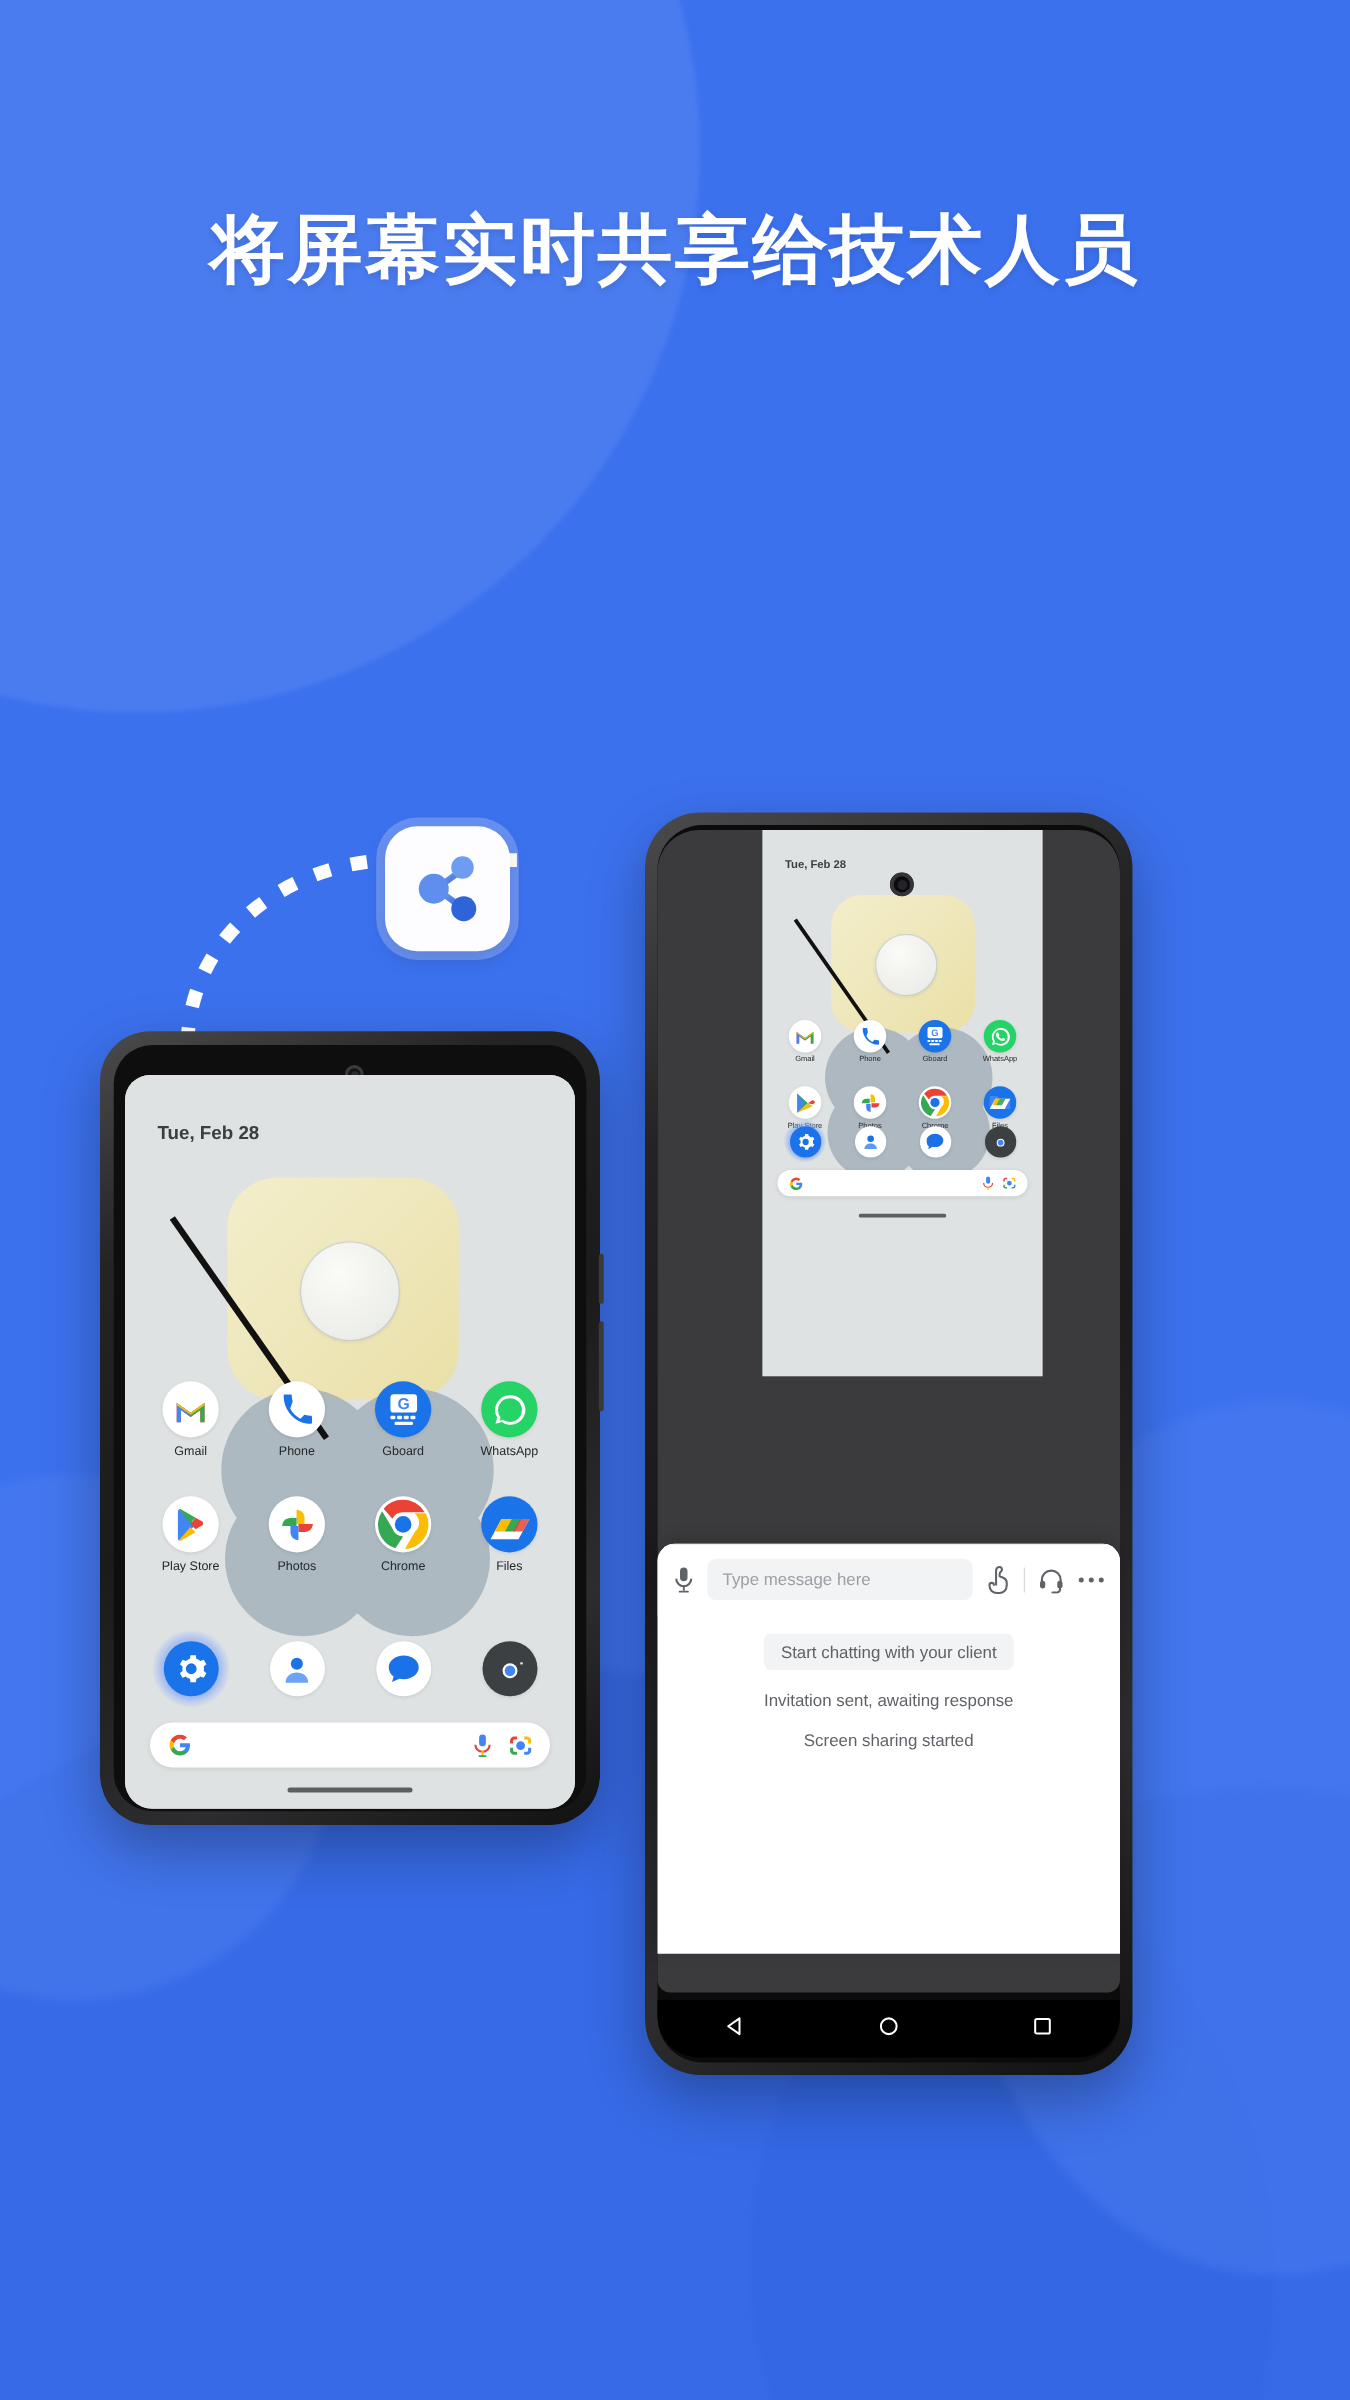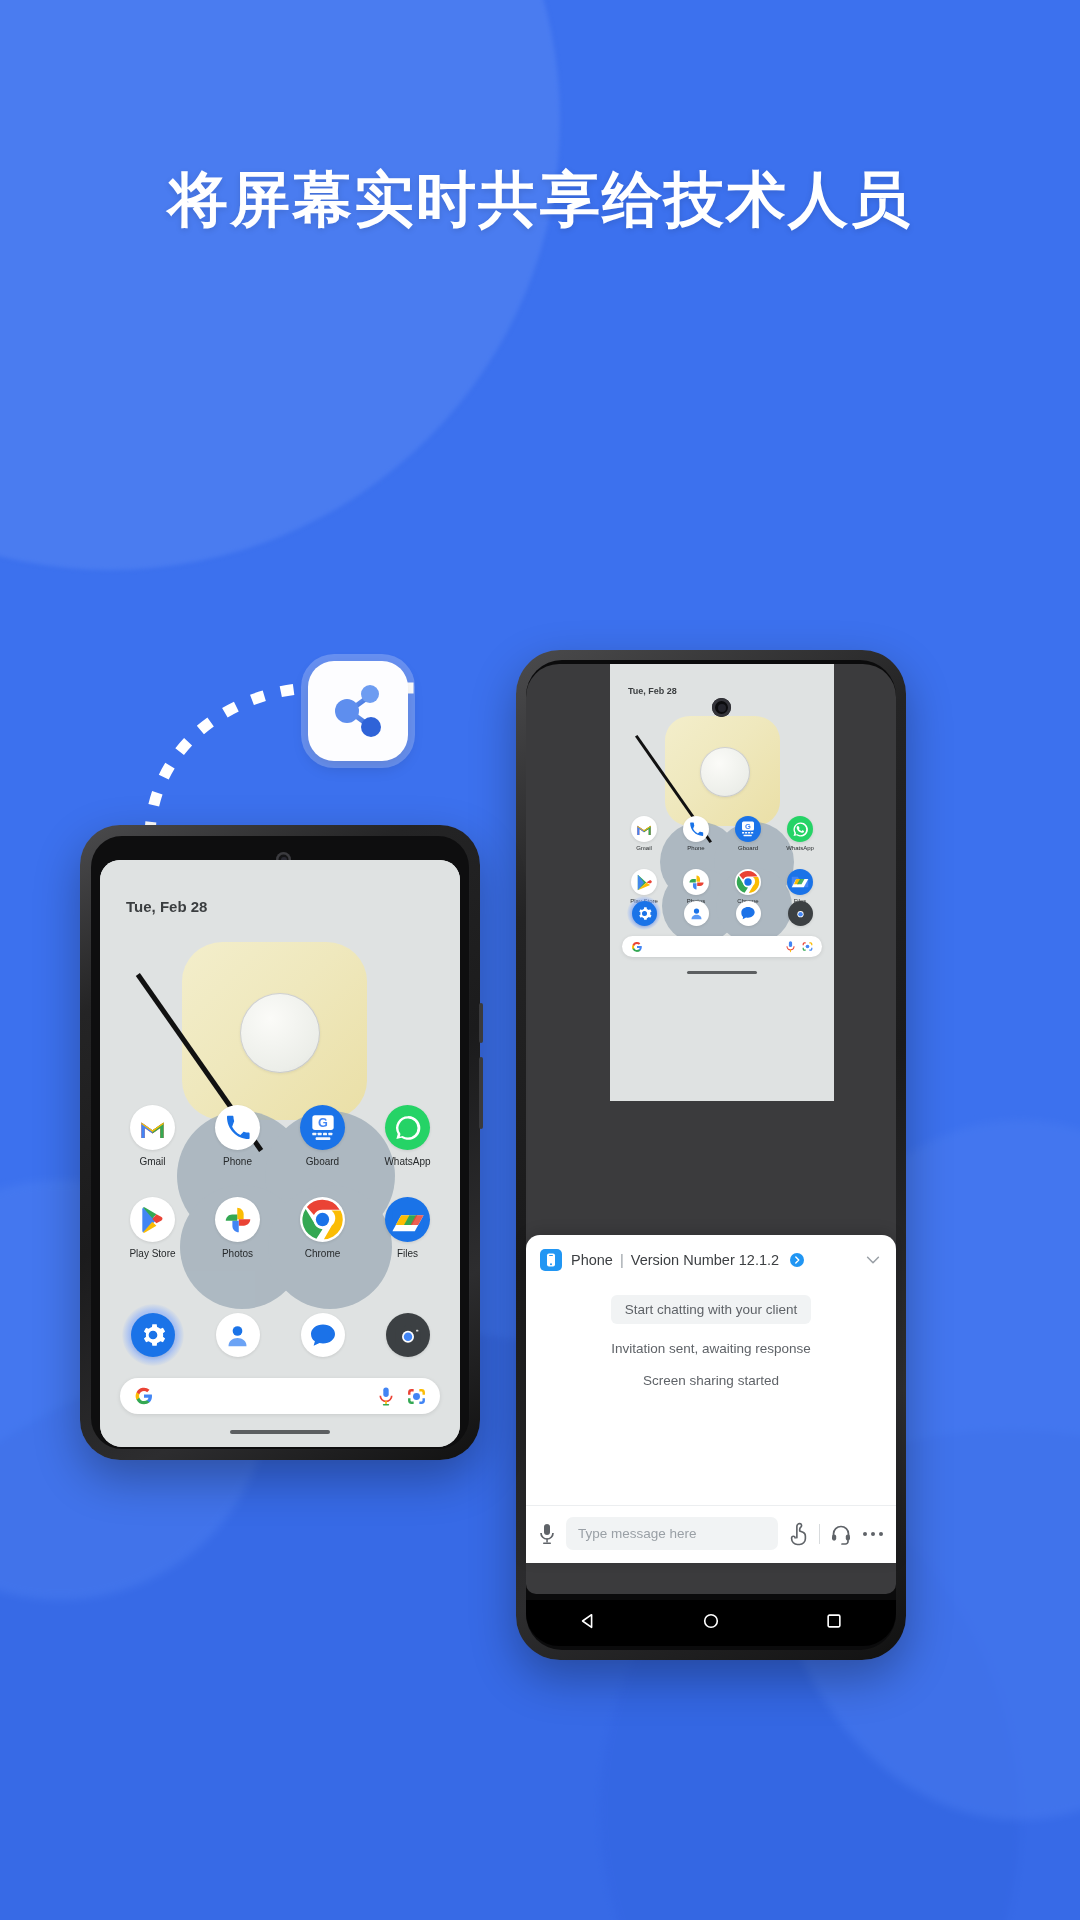--- a/index.html
+++ b/index.html
@@ -357,47 +357,20 @@
     </div>
     <div>
       <svg width="18" height="18" viewBox="0 0 20 20">
         <rect x="3.5" y="3.5" width="13" height="13" rx="1.5" fill="none" stroke="#fff" stroke-width="1.8"></rect>
       </svg>
     </div>
   </div>
 </div>
 
 <div id="chat-panel">
-  <div id="chat-header">
-    <svg width="22" height="22" viewBox="0 0 22 22">
-      <rect x="0" y="0" width="22" height="22" rx="5" fill="#2196f3"></rect>
-      <rect x="7" y="4.5" width="8" height="13" rx="2" fill="#fff"></rect>
-      <rect x="9" y="6" width="4" height="0.9" rx=".45" fill="#2196f3"></rect>
-      <circle cx="11" cy="15.3" r="1" fill="#2196f3"></circle>
-    </svg>
-    <div class="title">
-      <span>Phone</span>
-      <span class="sep">|</span>
-      <span>Version Number 12.1.2</span>
-    </div>
-    <svg width="14" height="14" viewBox="0 0 16 16" style="margin-left:2px;">
-      <circle cx="8" cy="8" r="8" fill="#2196f3"></circle>
-      <path d="M6.6 4.6L10 8l-3.4 3.4" fill="none" stroke="#fff" stroke-width="1.6" stroke-linecap="round" stroke-linejoin="round"></path>
-    </svg>
-    <div style="flex:1"></div>
-    <svg width="18" height="18" viewBox="0 0 20 20">
-      <path d="M4 7l6 6 6-6" fill="none" stroke="#9aa0a6" stroke-width="1.7" stroke-linecap="round" stroke-linejoin="round"></path>
-    </svg>
-  </div>
-
-  <div id="chat-body">
-    <div class="sys-pill">Start chatting with your client</div>
-    <div class="sys-line">Invitation sent, awaiting response</div>
-    <div class="sys-line">Screen sharing started</div>
-  </div>
 
   <div id="chat-input-bar">
     <div class="ibtn">
       <svg width="18" height="22" viewBox="0 0 16 22">
         <rect x="5" y="1" width="6" height="11" rx="3" fill="#5f6368"></rect>
         <path d="M2 10a6 6 0 0012 0" fill="none" stroke="#5f6368" stroke-width="1.7"></path>
         <rect x="7.3" y="15.5" width="1.5" height="4" fill="#5f6368"></rect>
         <rect x="4" y="19.5" width="8" height="1.5" rx=".7" fill="#5f6368"></rect>
       </svg>
     </div>
@@ -416,20 +389,26 @@
         <path d="M18 17.7v.8a2.5 2.5 0 01-2.5 2.5H12" fill="none" stroke="#5f6368" stroke-width="1.7" stroke-linecap="round"></path>
       </svg>
     </div>
     <div class="ibtn">
       <svg width="22" height="8" viewBox="0 0 22 8">
         <circle cx="3" cy="4" r="2" fill="#5f6368"></circle>
           <circle cx="11" cy="4" r="2" fill="#5f6368"></circle>
           <circle cx="19" cy="4" r="2" fill="#5f6368"></circle>
       </svg>
     </div>
+  </div>
+
+  <div id="chat-body">
+    <div class="sys-pill">Start chatting with your client</div>
+    <div class="sys-line">Invitation sent, awaiting response</div>
+    <div class="sys-line">Screen sharing started</div>
   </div>
 </div>
 
 <div class="phone" id="phone-left">
   <div class="bezel"></div>
   <div id="cam-left"></div>
   <div class="side-btn" style="right:-3px; top:178px; width:4px; height:40px;"></div>
   <div class="side-btn" style="right:-3px; top:232px; width:4px; height:72px;"></div>
 
   <div class="screen">

